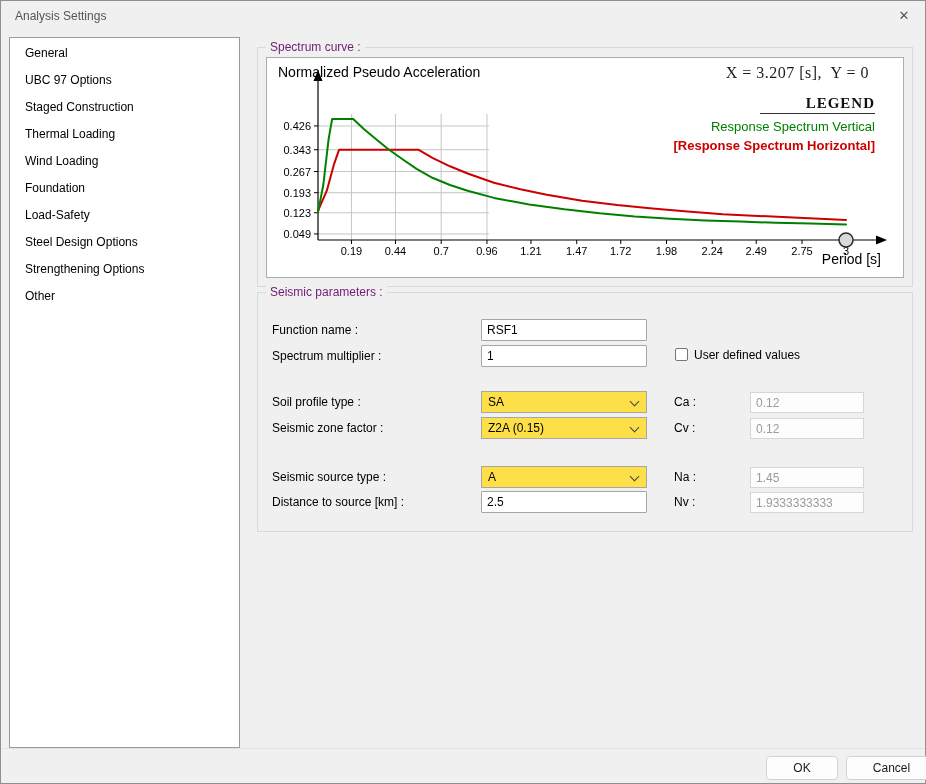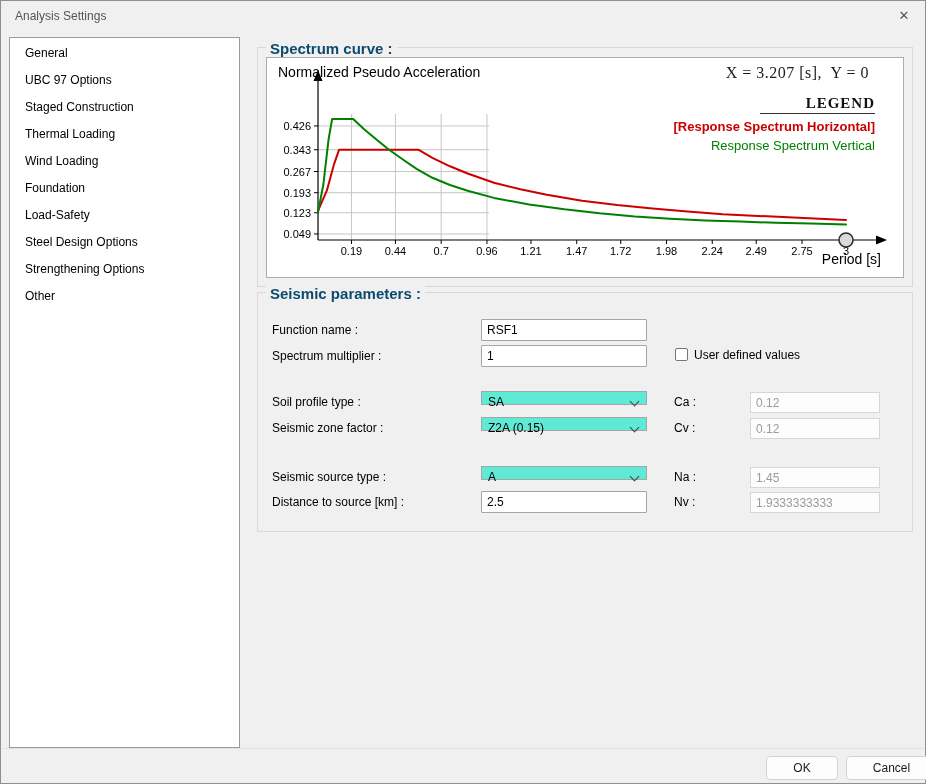--- a/index.html
+++ b/index.html
@@ -17,35 +17,35 @@
   .nav-item{height:27px;line-height:27px;padding-left:15px;font-size:12px;color:#000;cursor:default;}
   .nav-item.selected{
     margin:1px 2px;height:25px;line-height:23px;padding-left:12px;
     border:1px solid #d1973b;border-radius:3px;box-sizing:border-box;
     background:linear-gradient(to bottom,#fdf0c5,#f9d489 45%,#f5ba55);
     box-shadow:inset 0 0 0 1px rgba(255,255,255,.55);
     color:#2b1d00;
   }
   
   .groupbox{position:absolute;border:1px solid #d9d9d9;box-sizing:border-box;}
-  .groupbox-label{position:absolute;top:-8px;left:8px;background:#f0f0f0;padding:0 4px;font-size:15px;color:#0c4a6e;white-space:nowrap;font-weight:bold;}
+  .groupbox-label{position:absolute;top:-8px;left:8px;background:#f0f0f0;padding:0 4px;font-size:12px;color:#701a75;white-space:nowrap;}
   
   .chart-panel{position:absolute;left:8px;top:9px;width:638px;height:221px;background:#fff;border:1px solid #adadad;box-sizing:border-box;}
   .chart-title{position:absolute;left:11px;top:6px;font-size:14px;color:#000;}
   .readout{position:absolute;right:34px;top:6px;font-family:"Liberation Serif",serif;font-size:16px;letter-spacing:.5px;color:#1c1c1c;white-space:nowrap;}
   .legend{position:absolute;right:28px;top:36px;width:260px;text-align:right;}
   .legend-title{display:inline-block;margin-left:60px;margin-bottom:3px;font-family:"Liberation Serif",serif;font-size:15px;font-weight:bold;letter-spacing:1px;color:#111;border-bottom:1px solid #333;padding-left:46px;padding-bottom:1px;}
   .legend-entry{font-size:13px;line-height:19px;white-space:nowrap;}
   #chart-svg{position:absolute;left:0;top:0;}
   
   .field-label{position:absolute;font-size:12px;color:#000;line-height:22px;white-space:nowrap;}
   .text-input{position:absolute;width:166px;height:22px;box-sizing:border-box;border:1px solid #a6a6a6;background:#fff;color:#000;font-family:"Liberation Sans",sans-serif;font-size:12px;padding:0 5px;border-radius:1px;}
-  .combo{position:absolute;width:166px;height:14px;box-sizing:border-box;border:1px solid #a6a6a6;background:#5eead4;font-size:12px;line-height:20px;padding:0 6px;cursor:default;}
+  .combo{position:absolute;width:166px;height:22px;box-sizing:border-box;border:1px solid #a6a6a6;background:#fde047;font-size:12px;line-height:20px;padding:0 6px;cursor:default;}
   .combo .chev{position:absolute;right:8px;top:6px;width:6px;height:6px;border-right:1.2px solid #444;border-bottom:1.2px solid #444;transform:rotate(45deg);}
-  .disabled-input{position:absolute;width:130px;height:21px;box-sizing:border-box;border:1px solid #d6d6d6;background:#fdfdfd;color:#9b9b9b;font-family:"Liberation Sans",sans-serif;font-size:12px;padding:0 5px;}
+  .disabled-input{position:absolute;width:114px;height:21px;box-sizing:border-box;border:1px solid #d6d6d6;background:#fdfdfd;color:#9b9b9b;font-family:"Liberation Sans",sans-serif;font-size:12px;padding:0 5px;}
   .checkbox-row{position:absolute;left:417px;top:55px;display:flex;gap:6px;font-size:12px;color:#000;}
   .cb{width:13px;height:13px;border:1px solid #767676;background:#fff;border-radius:2px;box-sizing:border-box;}
   
   .footer-sep{position:absolute;left:1px;right:1px;top:747px;border-top:1px solid #e2e2e2;}
   .btn{position:absolute;top:755px;width:72px;height:24px;background:#fdfdfd;border:1px solid #d2d2d2;border-radius:4px;font-family:"Liberation Sans",sans-serif;font-size:12px;color:#1a1a1a;cursor:pointer;}
   .btn-ok{left:765px;}
   .btn-cancel{left:845px;width:91px;}
 </style>
 </head>
 <body>
@@ -127,22 +127,22 @@
           <polyline points="51.0,152.8 59.8,132.7 66.8,106.9 72.1,91.7 151.3,91.7 165.4,99.8 183.0,108.3 200.6,115.5 227.0,124.7 253.4,131.3 279.8,136.7 315.0,142.7 350.2,147.0 385.4,150.5 420.6,153.6 455.8,156.2 491.0,157.9 526.2,159.6 552.6,160.8 579.0,161.9" fill="none" stroke="#cc0000" stroke-width="2" stroke-linejoin="round" stroke-linecap="round"></polyline>
           <polyline points="51.0,154.2 56.3,127.0 61.6,81.1 65.1,61.1 86.2,61.1 96.8,71.1 107.3,79.7 121.4,91.2 135.5,101.2 149.6,110.9 165.4,119.8 183.0,127.0 200.6,132.7 227.0,139.9 262.2,146.5 297.4,151.3 332.6,155.3 367.8,158.5 403.0,160.8 438.2,162.5 473.4,163.6 508.6,164.8 543.8,165.6 579.0,166.5" fill="none" stroke="#008000" stroke-width="2" stroke-linejoin="round" stroke-linecap="round"></polyline>
           <circle cx="579" cy="182" r="7" fill="#d9d9d9" stroke="#2b2b2b" stroke-width="1.5"></circle>
           <text x="614" y="206" text-anchor="end" font-size="14" fill="#000" font-family="Liberation Sans, sans-serif">Period [s]</text>
         </svg>
       <div class="chart-title">Normalized Pseudo Acceleration</div>
       <div class="readout">X = 3.207 [s],&nbsp; Y = 0</div>
       <div class="legend">
         <span class="legend-title">LEGEND</span>
         <div id="legend-entries">
+            <div class="legend-entry" style="color: rgb(0, 128, 0);">Response Spectrum Vertical</div>
             <div class="legend-entry" style="color: rgb(204, 0, 0); font-weight: bold;">[Response Spectrum Horizontal]</div>
-            <div class="legend-entry" style="color: rgb(0, 128, 0);">Response Spectrum Vertical</div>
           </div>
       </div>
     </div>
   </div>
 
   <div class="groupbox" id="params-box" style="left:256px;top:291px;width:656px;height:240px;">
     <span class="groupbox-label">Seismic parameters :</span>
     <div class="checkbox-row">
       <span class="cb"></span>
       <span>User defined values</span>

